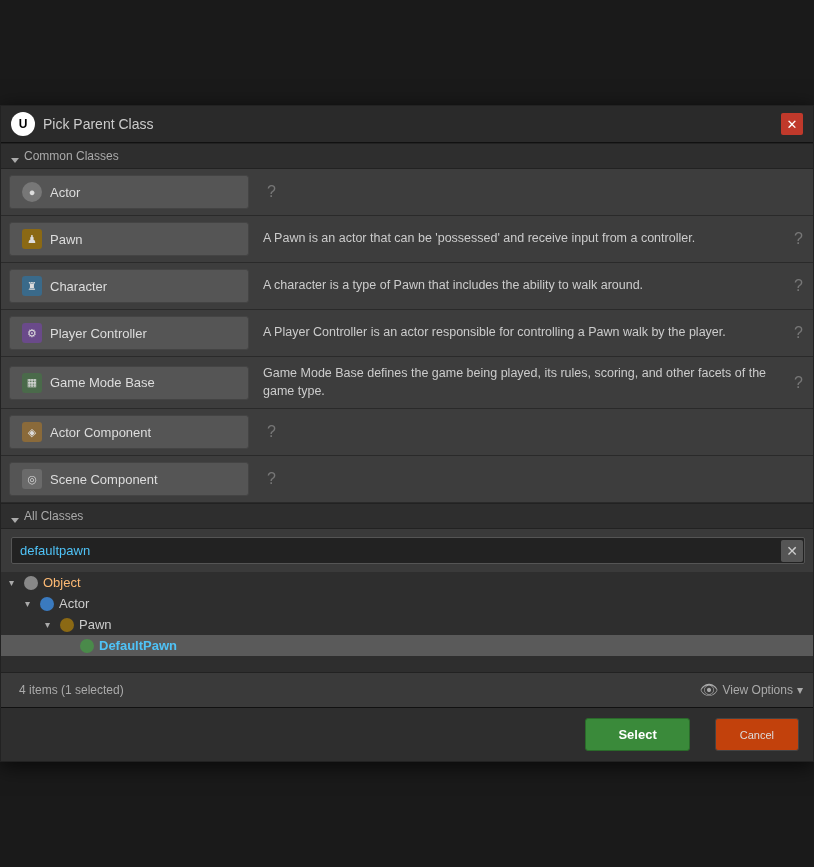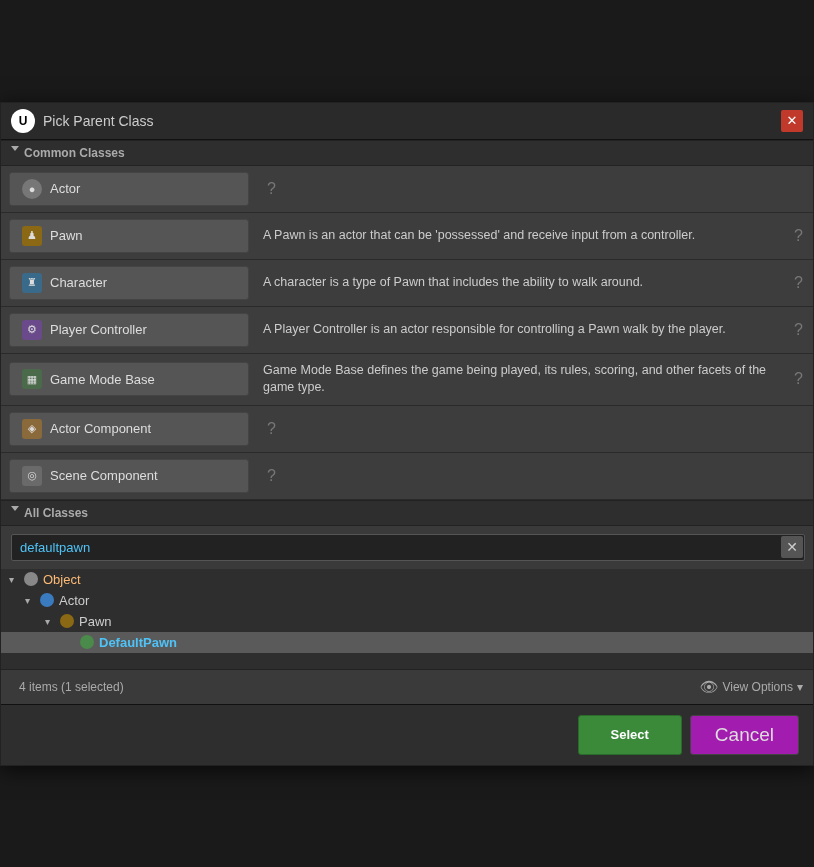--- a/index.html
+++ b/index.html
@@ -59,24 +59,24 @@
       display: flex;
       align-items: center;
       justify-content: center;
       border-radius: 2px;
     }
 
     .section-header {
       background: #2e2e2e;
       color: #aaa;
       font-size: 12px;
-      font-weight: bold;
+      font-weight: normal;
       padding: 5px 10px;
       display: flex;
-      align-items: flex-start;
+      align-items: flex-end;
       gap: 5px;
       border-top: 1px solid #222;
       border-bottom: 1px solid #222;
     }
     .triangle {
       width: 0; height: 0;
       border-left: 5px solid #aaa;
       border-top: 4px solid transparent;
       border-bottom: 4px solid transparent;
       display: inline-block;
@@ -235,41 +235,41 @@
       align-items: center;
       gap: 4px;
       color: #aaa;
       cursor: pointer;
       font-size: 12px;
     }
 
     .action-bar {
       display: flex;
       justify-content: flex-end;
-      gap: 8px;
+      gap: 25px;
       padding: 10px 14px;
       background: #2e2e2e;
       border-top: 1px solid #111;
     }
     .btn-select {
       background: #3a8a3a;
       border: 1px solid #2a6a2a;
       color: #fff;
       padding: 8px 32px;
       font-size: 13px;
       cursor: pointer;
       border-radius: 3px;
       font-weight: bold;
     }
     .btn-cancel {
-      background: #a21caf;
+      background: #c2410c;
       border: 1px solid #444;
       color: #ddd;
       padding: 8px 24px;
-      font-size: 19px;
+      font-size: 11px;
       cursor: pointer;
       border-radius: 3px;
     }
   </style>
 </head>
 <body>
 
 <div class="dialog">
 
   <div class="title-bar">

